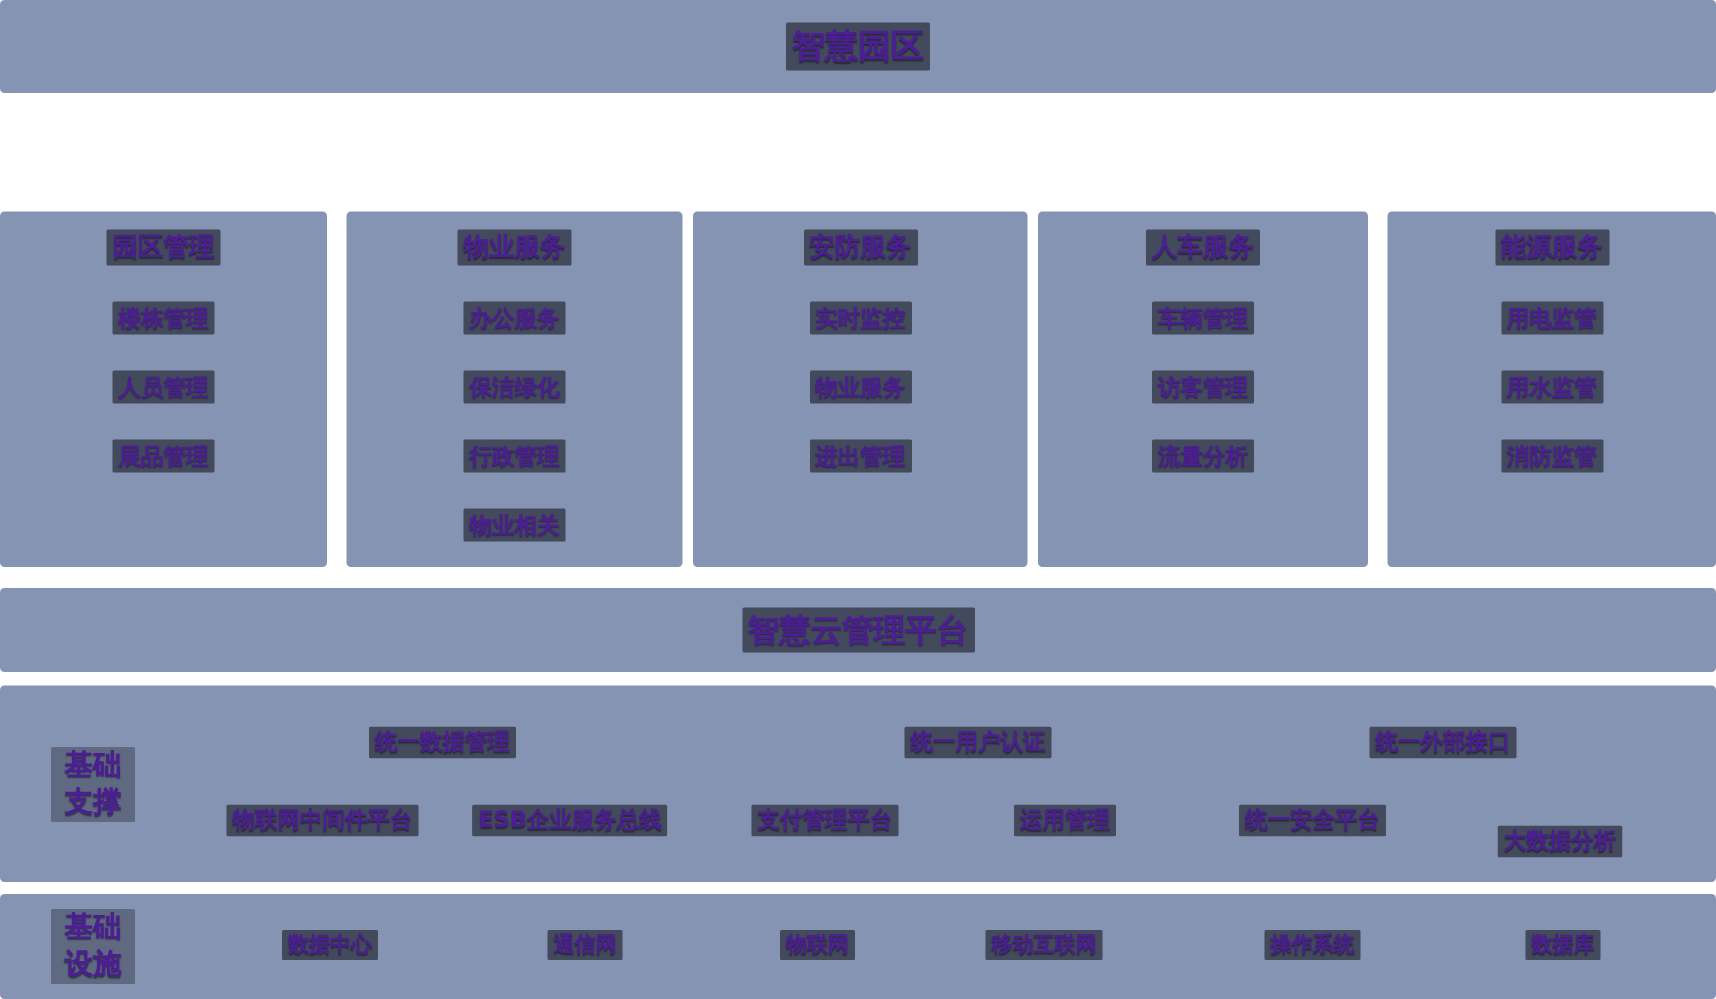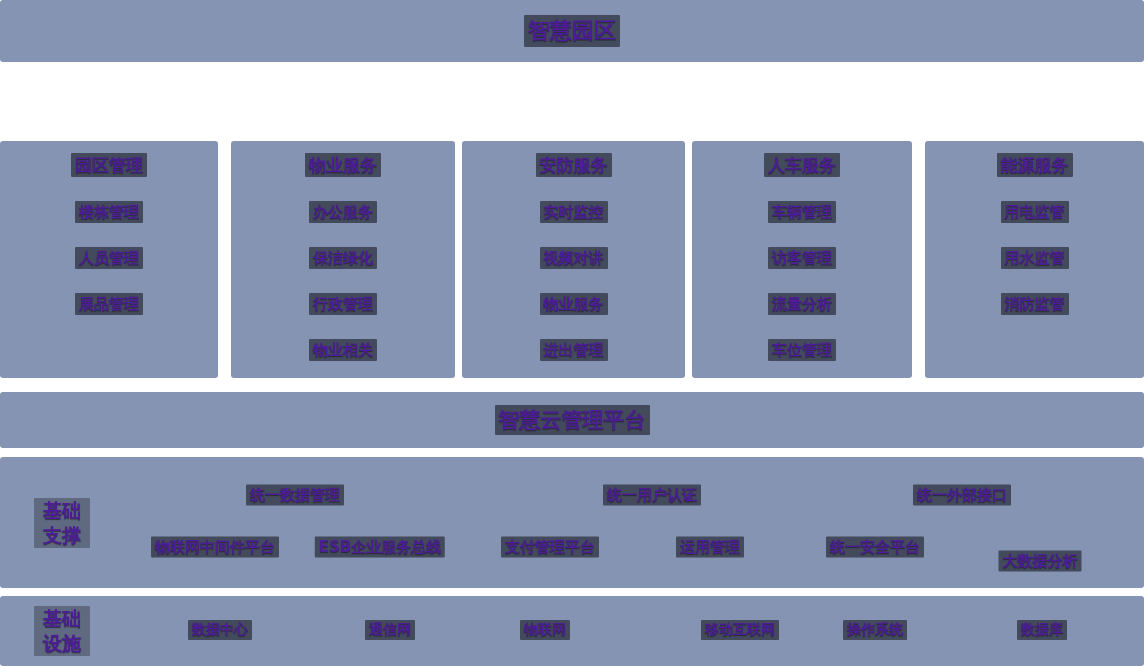--- a/index.html
+++ b/index.html
@@ -58,31 +58,29 @@
     <div class="svc-title"><span class="lbl t-lg">物业服务</span></div>
     <div class="svc-item"><span class="lbl t-sm">办公服务</span></div>
     <div class="svc-item"><span class="lbl t-sm">保洁绿化</span></div>
     <div class="svc-item"><span class="lbl t-sm">行政管理</span></div>
     <div class="svc-item"><span class="lbl t-sm">物业相关</span></div>
   </div>
 
   <div class="svc-col" style="left:462px;width:223px;">
     <div class="svc-title"><span class="lbl t-lg">安防服务</span></div>
     <div class="svc-item"><span class="lbl t-sm">实时监控</span></div>
-    <div class="svc-item"><span class="lbl t-sm">视频对讲</span></div>
     <div class="svc-item"><span class="lbl t-sm">物业服务</span></div>
     <div class="svc-item"><span class="lbl t-sm">进出管理</span></div>
   </div>
 
   <div class="svc-col" style="left:692px;width:220px;">
     <div class="svc-title"><span class="lbl t-lg">人车服务</span></div>
     <div class="svc-item"><span class="lbl t-sm">车辆管理</span></div>
     <div class="svc-item"><span class="lbl t-sm">访客管理</span></div>
     <div class="svc-item"><span class="lbl t-sm">流量分析</span></div>
-    <div class="svc-item"><span class="lbl t-sm">车位管理</span></div>
   </div>
 
   <div class="svc-col" style="left:925px;width:219px;">
     <div class="svc-title"><span class="lbl t-lg">能源服务</span></div>
     <div class="svc-item"><span class="lbl t-sm">用电监管</span></div>
     <div class="svc-item"><span class="lbl t-sm">用水监管</span></div>
     <div class="svc-item"><span class="lbl t-sm">消防监管</span></div>
   </div>
 
   <div class="band band-platform center-all">
@@ -106,18 +104,18 @@
   </div>
 
   <div class="band band-infra">
     <div class="side-label">
       <span class="side-line">基础</span>
       <span class="side-line">设施</span>
     </div>
     <span class="lbl t-xs pos" style="left:220px;top:34px;">数据中心</span>
     <span class="lbl t-xs pos" style="left:390px;top:34px;">通信网</span>
     <span class="lbl t-xs pos" style="left:545px;top:34px;">物联网</span>
-    <span class="lbl t-xs pos" style="left:740px;top:34px;">移动互联网</span>
+    <span class="lbl t-xs pos" style="left:696px;top:34px;">移动互联网</span>
     <span class="lbl t-xs pos" style="left:875px;top:34px;">操作系统</span>
     <span class="lbl t-xs pos" style="left:1042px;top:34px;">数据库</span>
   </div>
 
 </div>
 
 </body></html>

